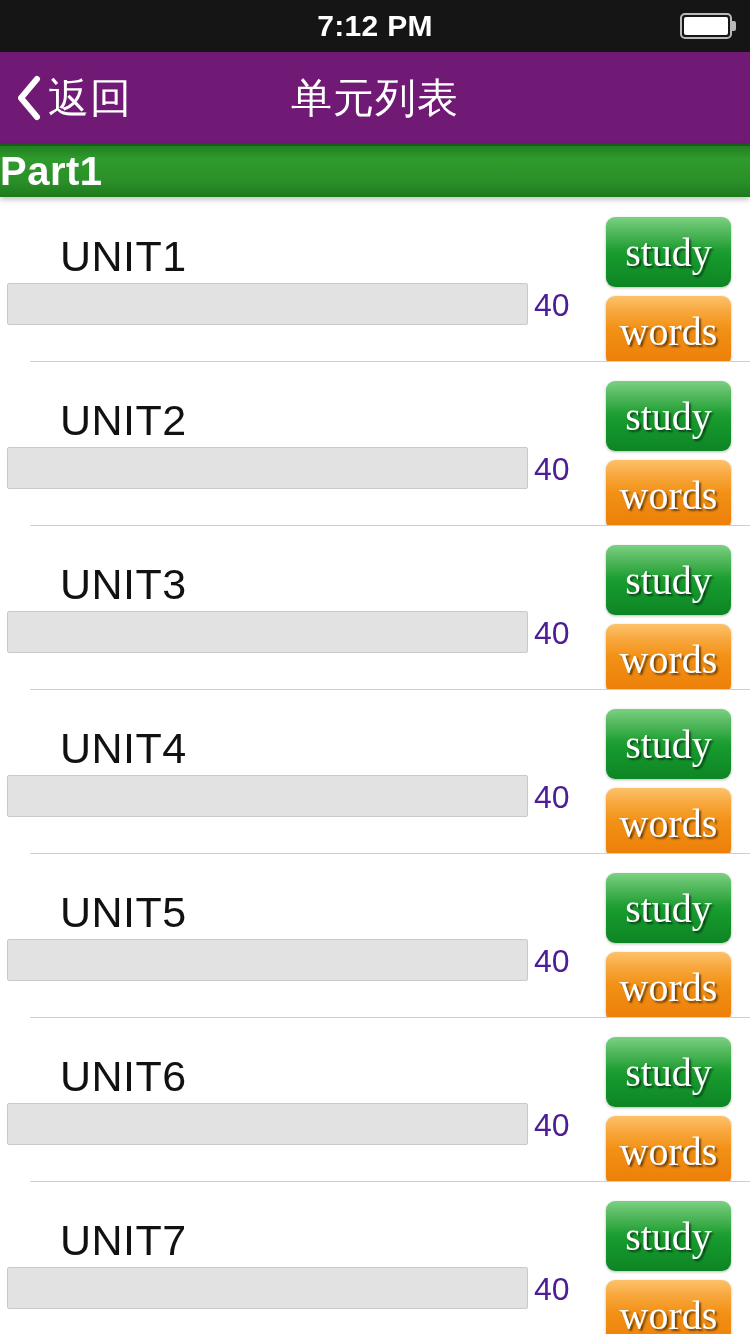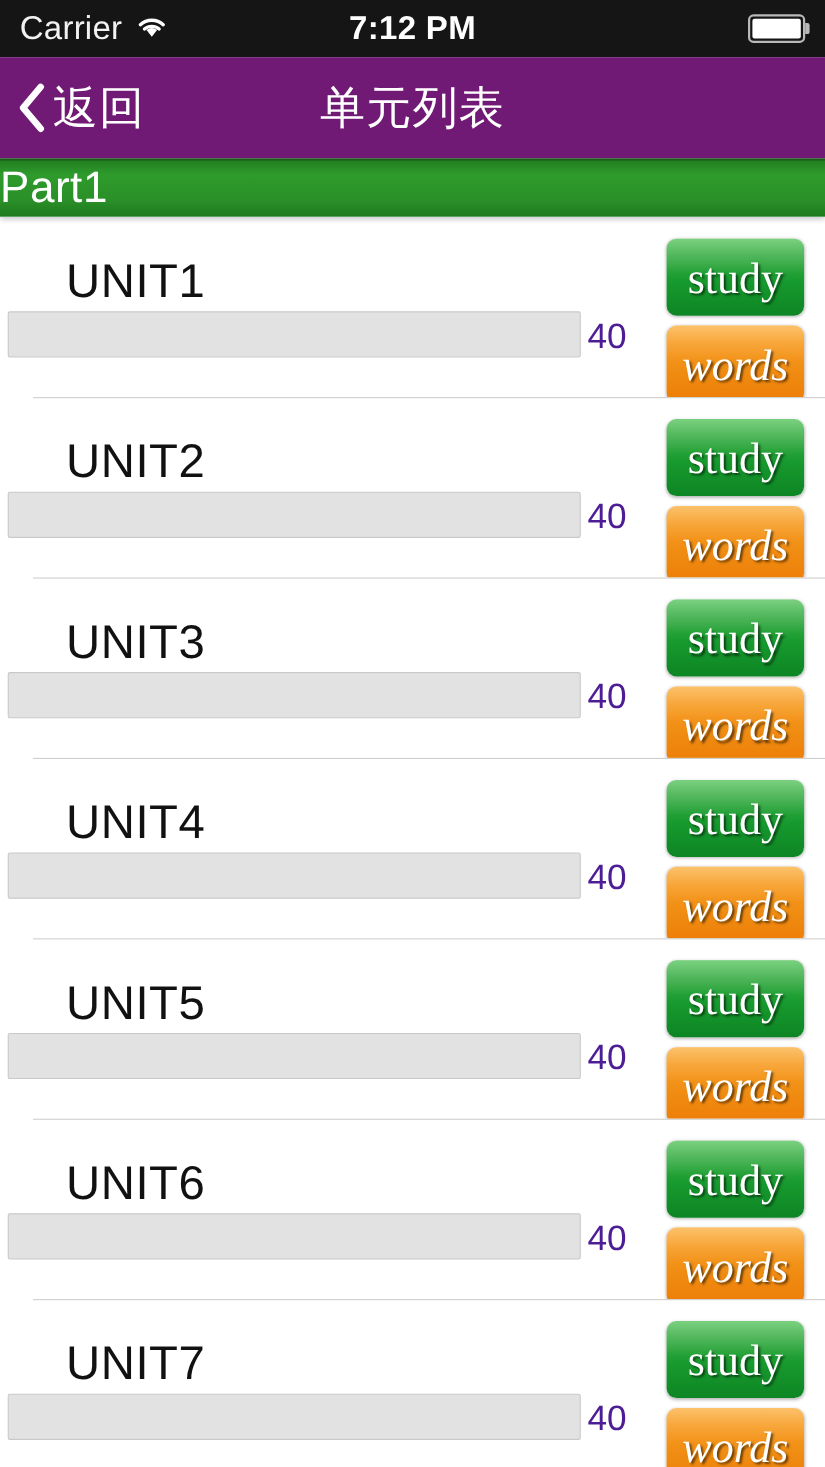--- a/index.html
+++ b/index.html
@@ -127,20 +127,21 @@
     background: linear-gradient(to bottom,
         #1f7a1f 0%,
         #2f9b2c 28%,
         #2a8f28 72%,
         #1d7a1c 100%);
     display: flex;
     align-items: center;
     padding-left: 0px;
     box-shadow: 0 3px 5px rgba(0,0,0,0.22);
     z-index: 3;
+    font-weight: bold;
   }
   .section-header::before {
     content: "";
     position: absolute;
     left: 0; right: 0; top: 0;
     height: 2px;
     background: rgba(0,0,0,0.25);
   }
   .section-title {
     font-size: 40px;
@@ -234,47 +235,36 @@
        #3fb04a 18%,
        #179a2e 55%,
        #0d8524 100%);
   }
   .act-btn.words {
     background: linear-gradient(to bottom,
        #fbb040 0%,
        #f79c23 22%,
        #f08c12 60%,
        #ed7d06 100%);
-    font-style: italic;
   }
   .act-btn::after {
     content: "";
     position: absolute;
     left: 0; right: 0; top: 0;
     height: 45%;
     background: linear-gradient(to bottom, rgba(255,255,255,0.22), rgba(255,255,255,0));
     pointer-events: none;
   }
 </style>
 </head>
 <body>
 
 <div id="screen">
 
   <div class="status-bar">
-    <div class="status-left">
-      <span class="carrier-text">Carrier</span>
-      <span class="wifi-icon">
-        <svg width="30" height="24" viewBox="0 0 30 24">
-          <path d="M15 21.5 L10.2 15.2 A8 8 0 0 1 19.8 15.2 Z" fill="#ffffff"></path>
-          <path d="M4.6 10.4 A15.5 15.5 0 0 1 25.4 10.4" stroke="#ffffff" stroke-width="3.1" fill="none" stroke-linecap="round"></path>
-          <path d="M8.3 14.4 A10.2 10.2 0 0 1 21.7 14.4" stroke="#ffffff" stroke-width="3.0" fill="none" stroke-linecap="round"></path>
-        </svg>
-      </span>
-    </div>
     <div class="status-time">7:12 PM</div>
     <div class="status-right">
       <div class="battery">
         <div class="battery-fill"></div>
       </div>
     </div>
   </div>
 
   <div class="nav-bar">
     <div class="nav-back">

